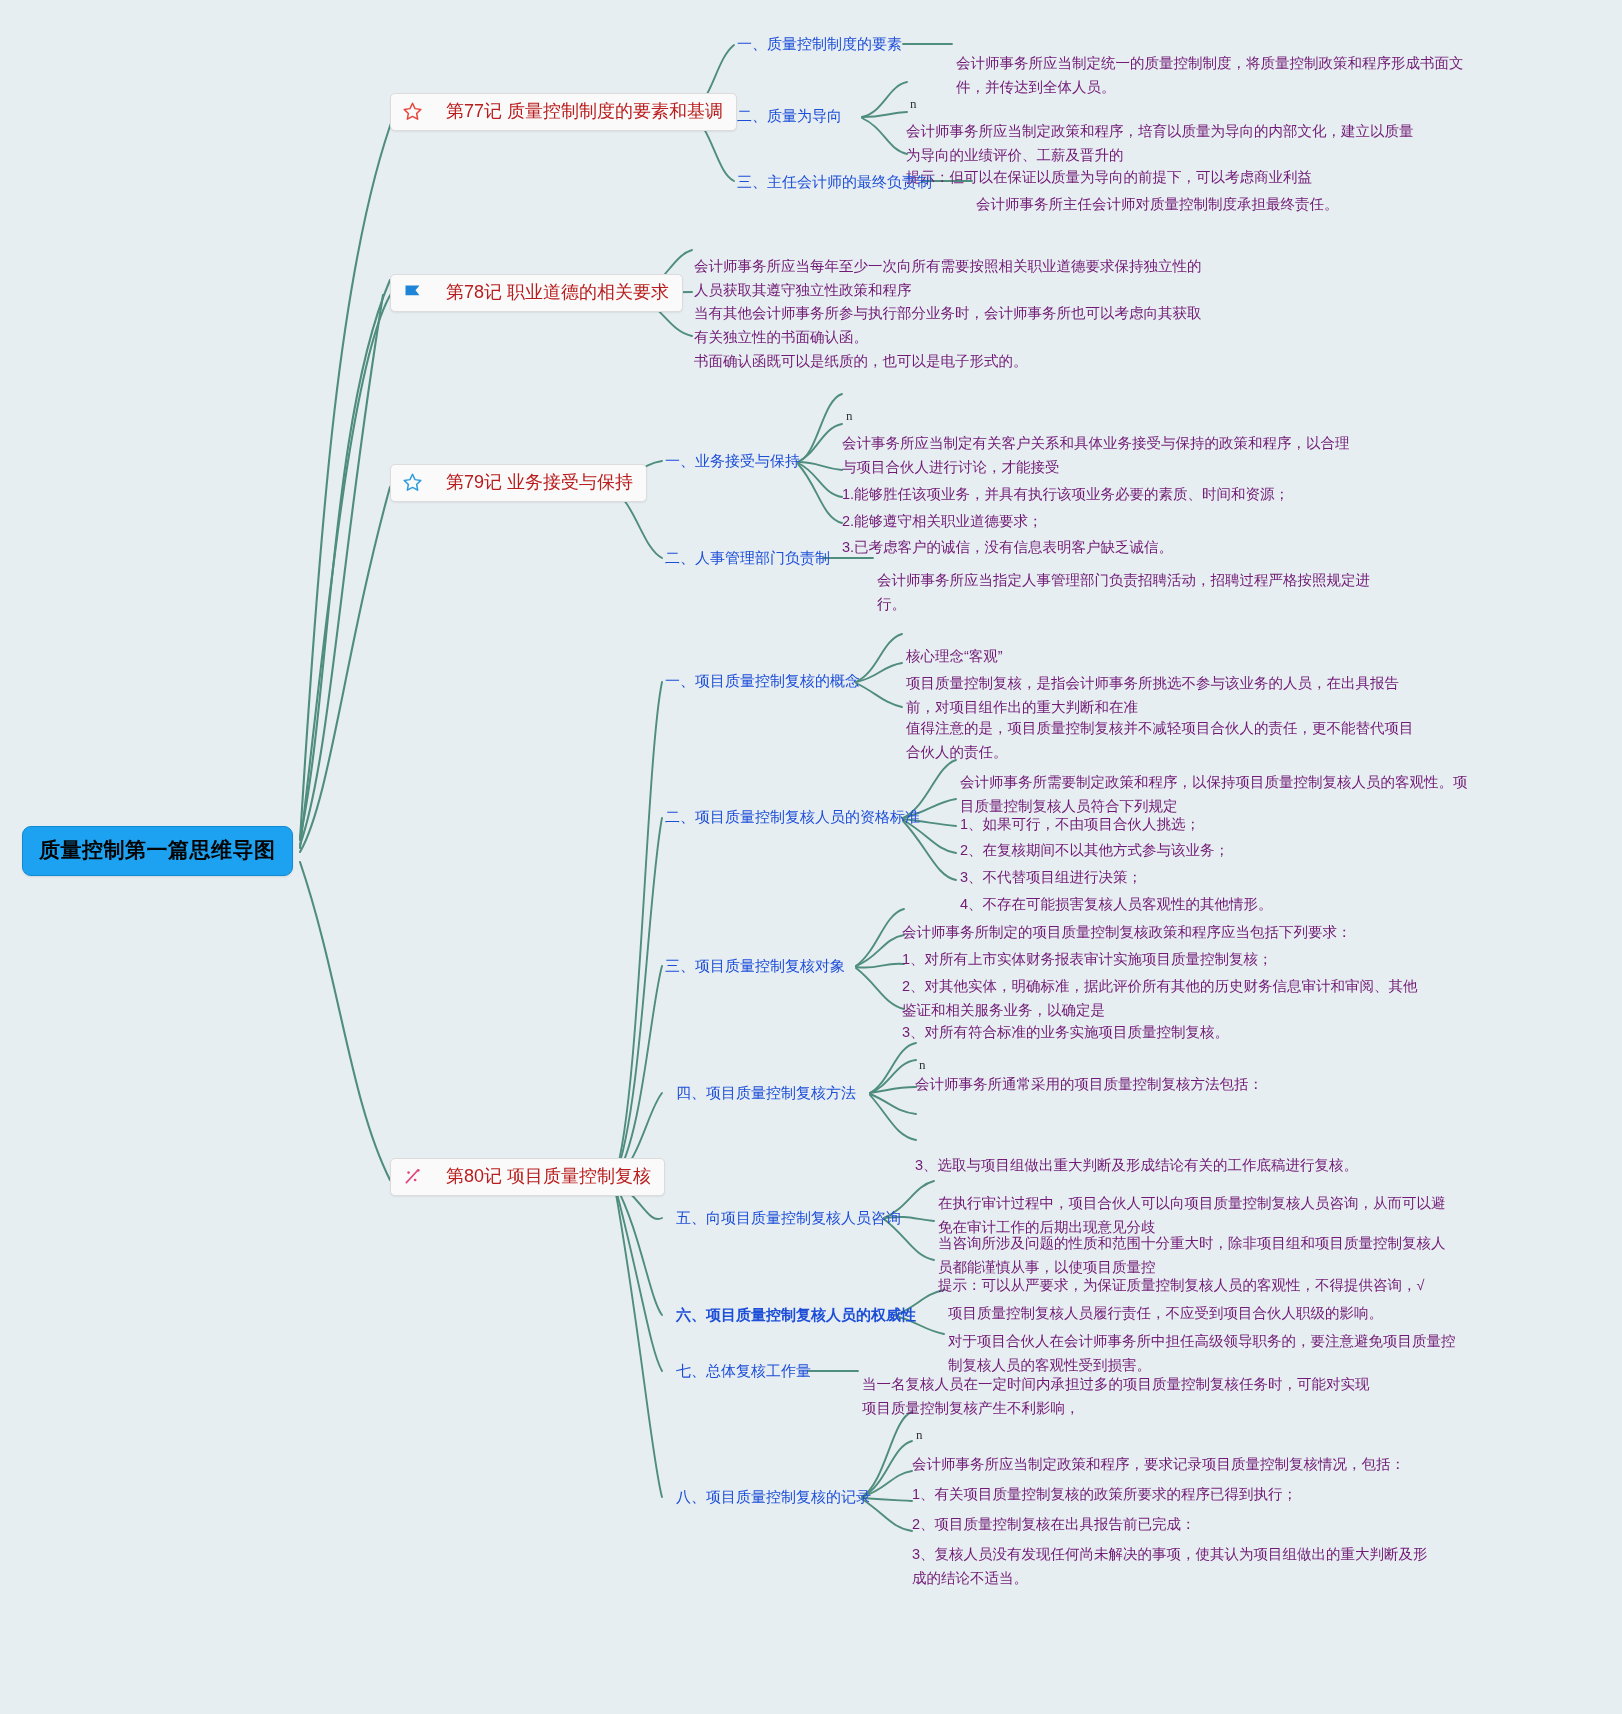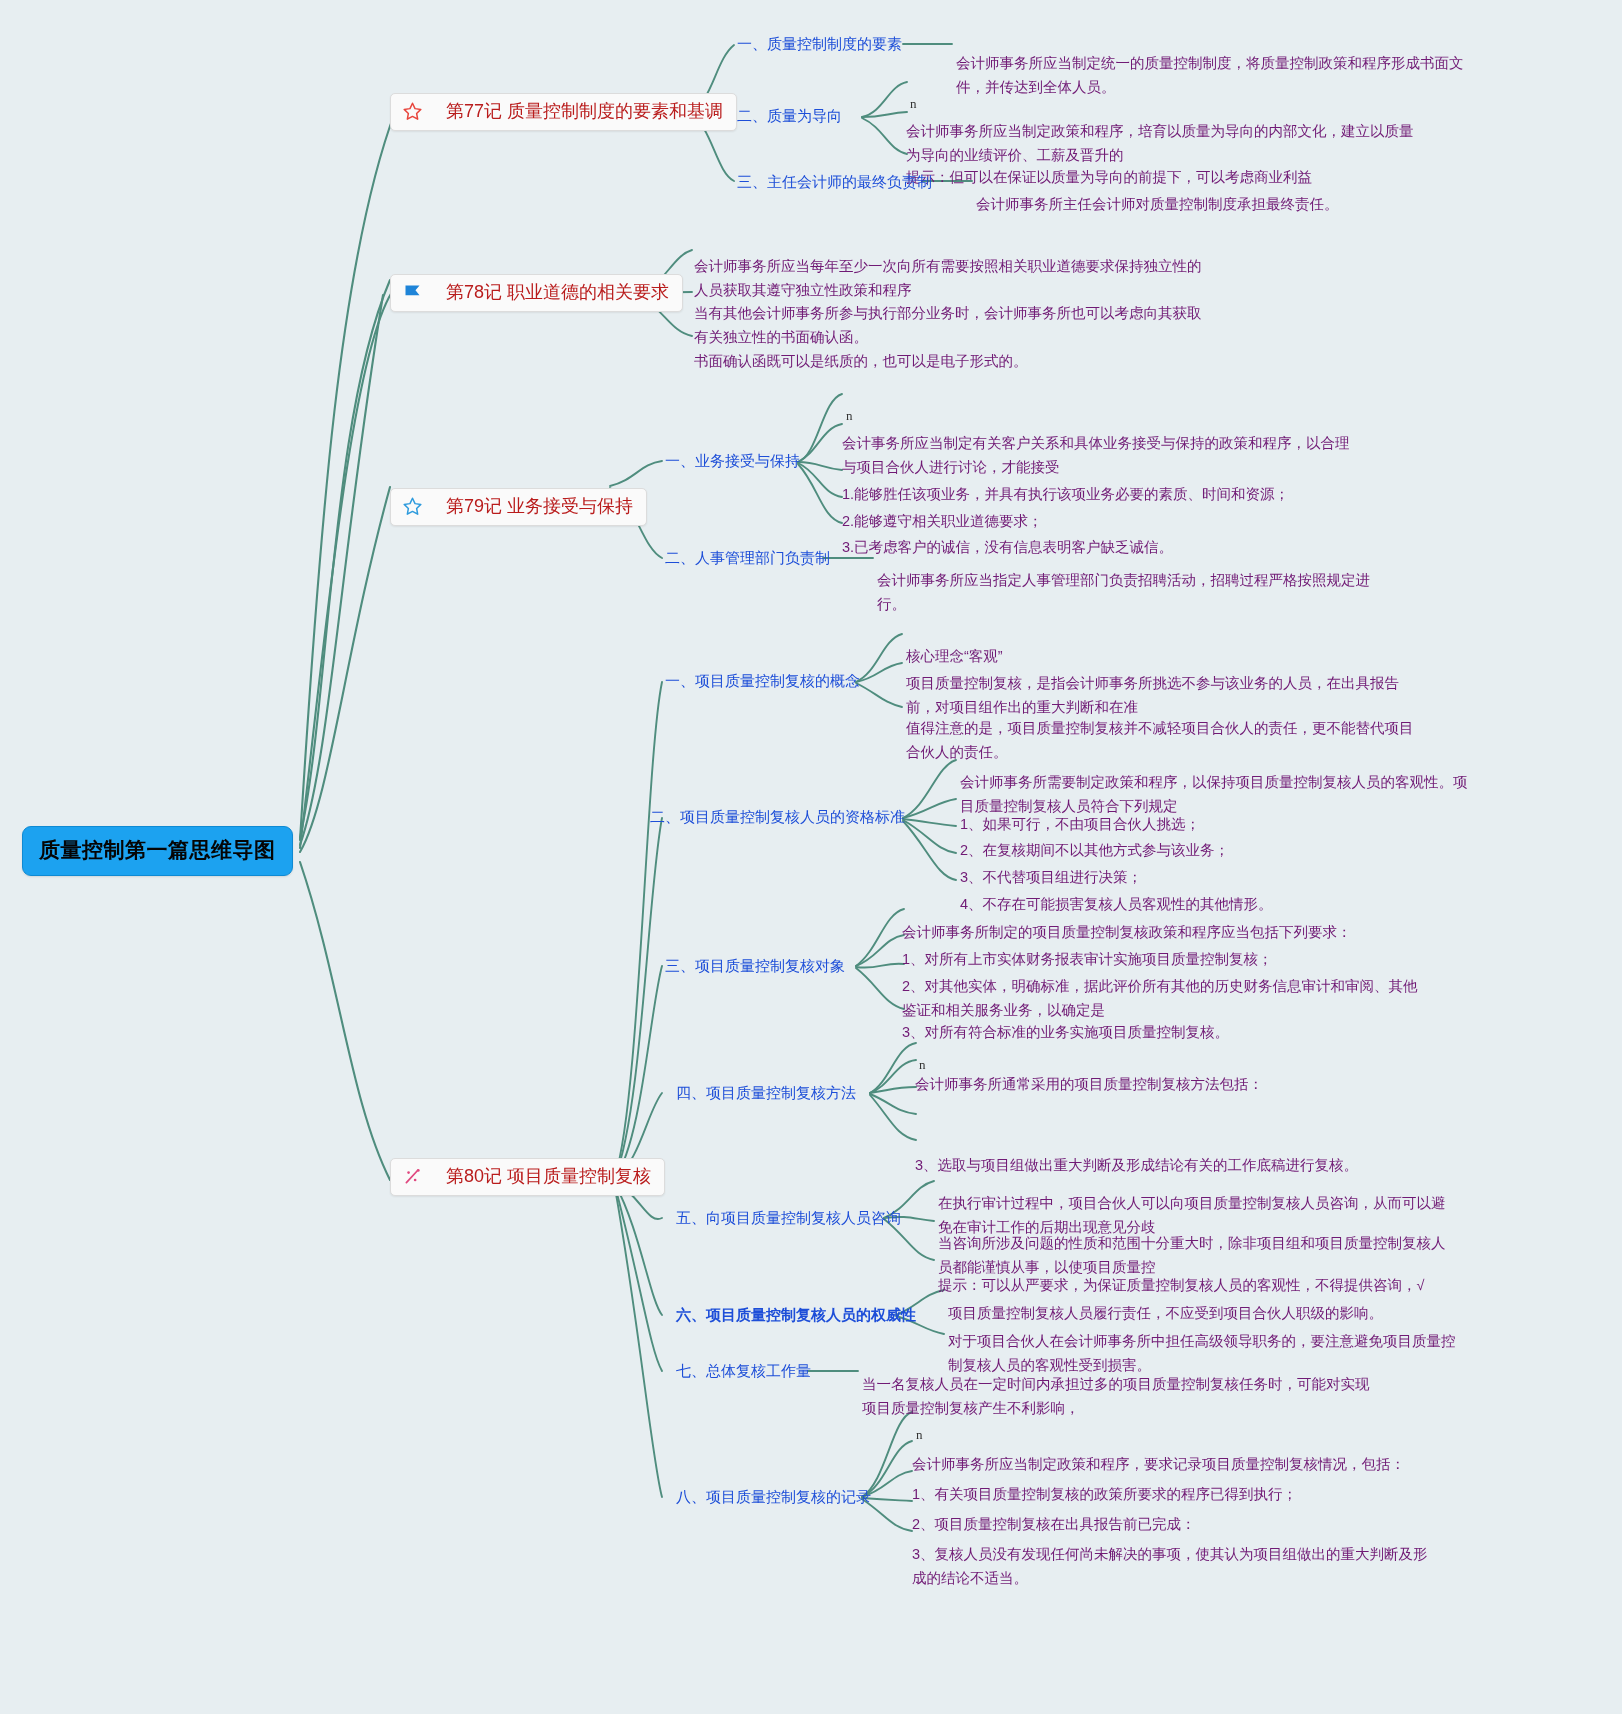--- a/index.html
+++ b/index.html
@@ -214,21 +214,21 @@
 人员获取其遵守独立性政策和程序</span>
   </div>
   <div class="leaf" style="left:694px;top:279px;width:540px;">
     <span>当有其他会计师事务所参与执行部分业务时，会计师事务所也可以考虑向其获取
 有关独立性的书面确认函。</span>
   </div>
   <div class="leaf" style="left:694px;top:327px;width:540px;">
     <span>书面确认函既可以是纸质的，也可以是电子形式的。</span>
   </div>
 
-  <div class="chapter" style="left:390px;top:488px;">
+  <div class="chapter" style="left:390px;top:464px;">
     <span class="ico">
       <svg viewBox="0 0 24 24">
           <path d="M12 2.6l2.9 6.1 6.6.9-4.8 4.6 1.2 6.6L12 17.6 6.1 20.8l1.2-6.6L2.5 9.6l6.6-.9z" fill="none" stroke="#2e9bdd" stroke-width="1.7" stroke-linejoin="round"></path>
         </svg>
     </span>
     <span class="ctxt">第79记 业务接受与保持</span>
   </div>
 
   <div class="topic" style="left:665px;top:450px;">
     <span>一、业务接受与保持</span>
@@ -278,21 +278,21 @@
   </div>
   <div class="leaf" style="left:906px;top:649px;width:540px;">
     <span>项目质量控制复核，是指会计师事务所挑选不参与该业务的人员，在出具报告
 前，对项目组作出的重大判断和在准</span>
   </div>
   <div class="leaf" style="left:906px;top:694px;width:550px;">
     <span>值得注意的是，项目质量控制复核并不减轻项目合伙人的责任，更不能替代项目
 合伙人的责任。</span>
   </div>
 
-  <div class="topic" style="left:650px;top:806px;">
+  <div class="topic" style="left:665px;top:806px;">
     <span>二、项目质量控制复核人员的资格标准</span>
   </div>
   <div class="leaf" style="left:960px;top:748px;width:545px;">
     <span>会计师事务所需要制定政策和程序，以保持项目质量控制复核人员的客观性。项
 目质量控制复核人员符合下列规定</span>
   </div>
   <div class="leaf" style="left:960px;top:790px;width:545px;">
     <span>1、如果可行，不由项目合伙人挑选；</span>
   </div>
   <div class="leaf" style="left:960px;top:816px;width:545px;">

